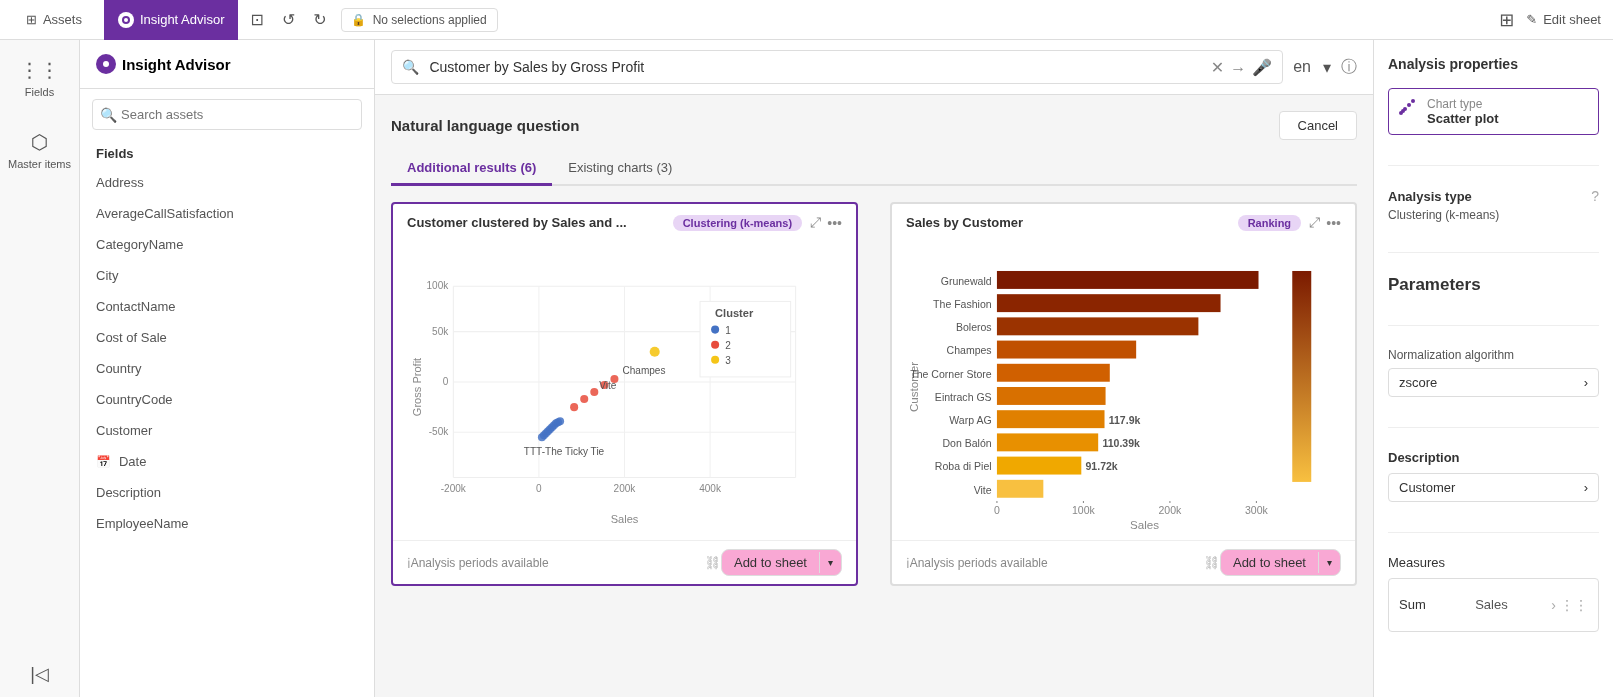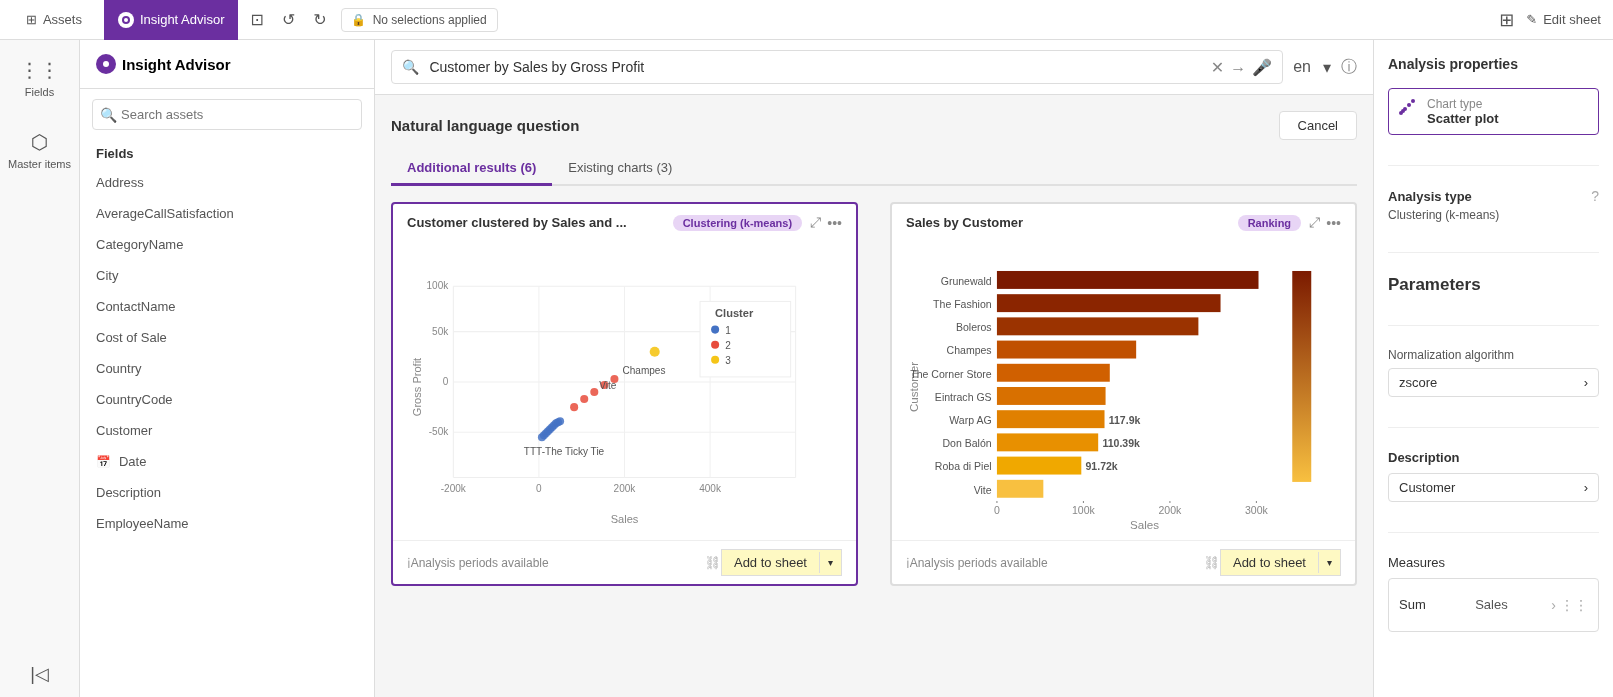--- a/index.html
+++ b/index.html
@@ -222,21 +222,21 @@
     }
     .chart-body { flex: 1; padding: 0 10px; position: relative; min-height: 300px; }
     .chart-footer {
       display: flex; align-items: center; justify-content: space-between;
       padding: 8px 14px;
       border-top: 1px solid #eee;
       font-size: 12px; color: #888;
     }
     .add-to-sheet-btn {
       display: flex; align-items: center; gap: 0;
-      background: #fef9c3; border: 1px solid #ddd; border-radius: 0;
+      background: #f9a8d4; border: 1px solid #ddd; border-radius: 8px;
       cursor: pointer; font-size: 13px; color: #333;
       overflow: hidden;
       text-align: center;
     }
     .add-to-sheet-btn span { padding: 5px 12px; }
     .add-to-sheet-btn .chevron-part {
       border-left: 1px solid #ddd; padding: 5px 8px;
       font-size: 10px;
     }
 

